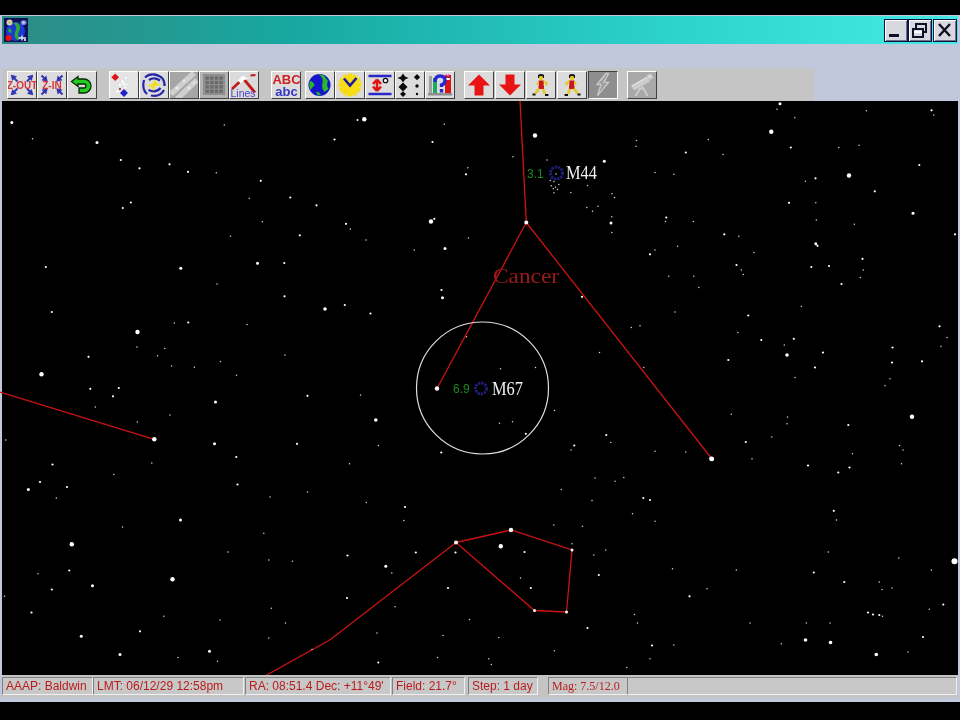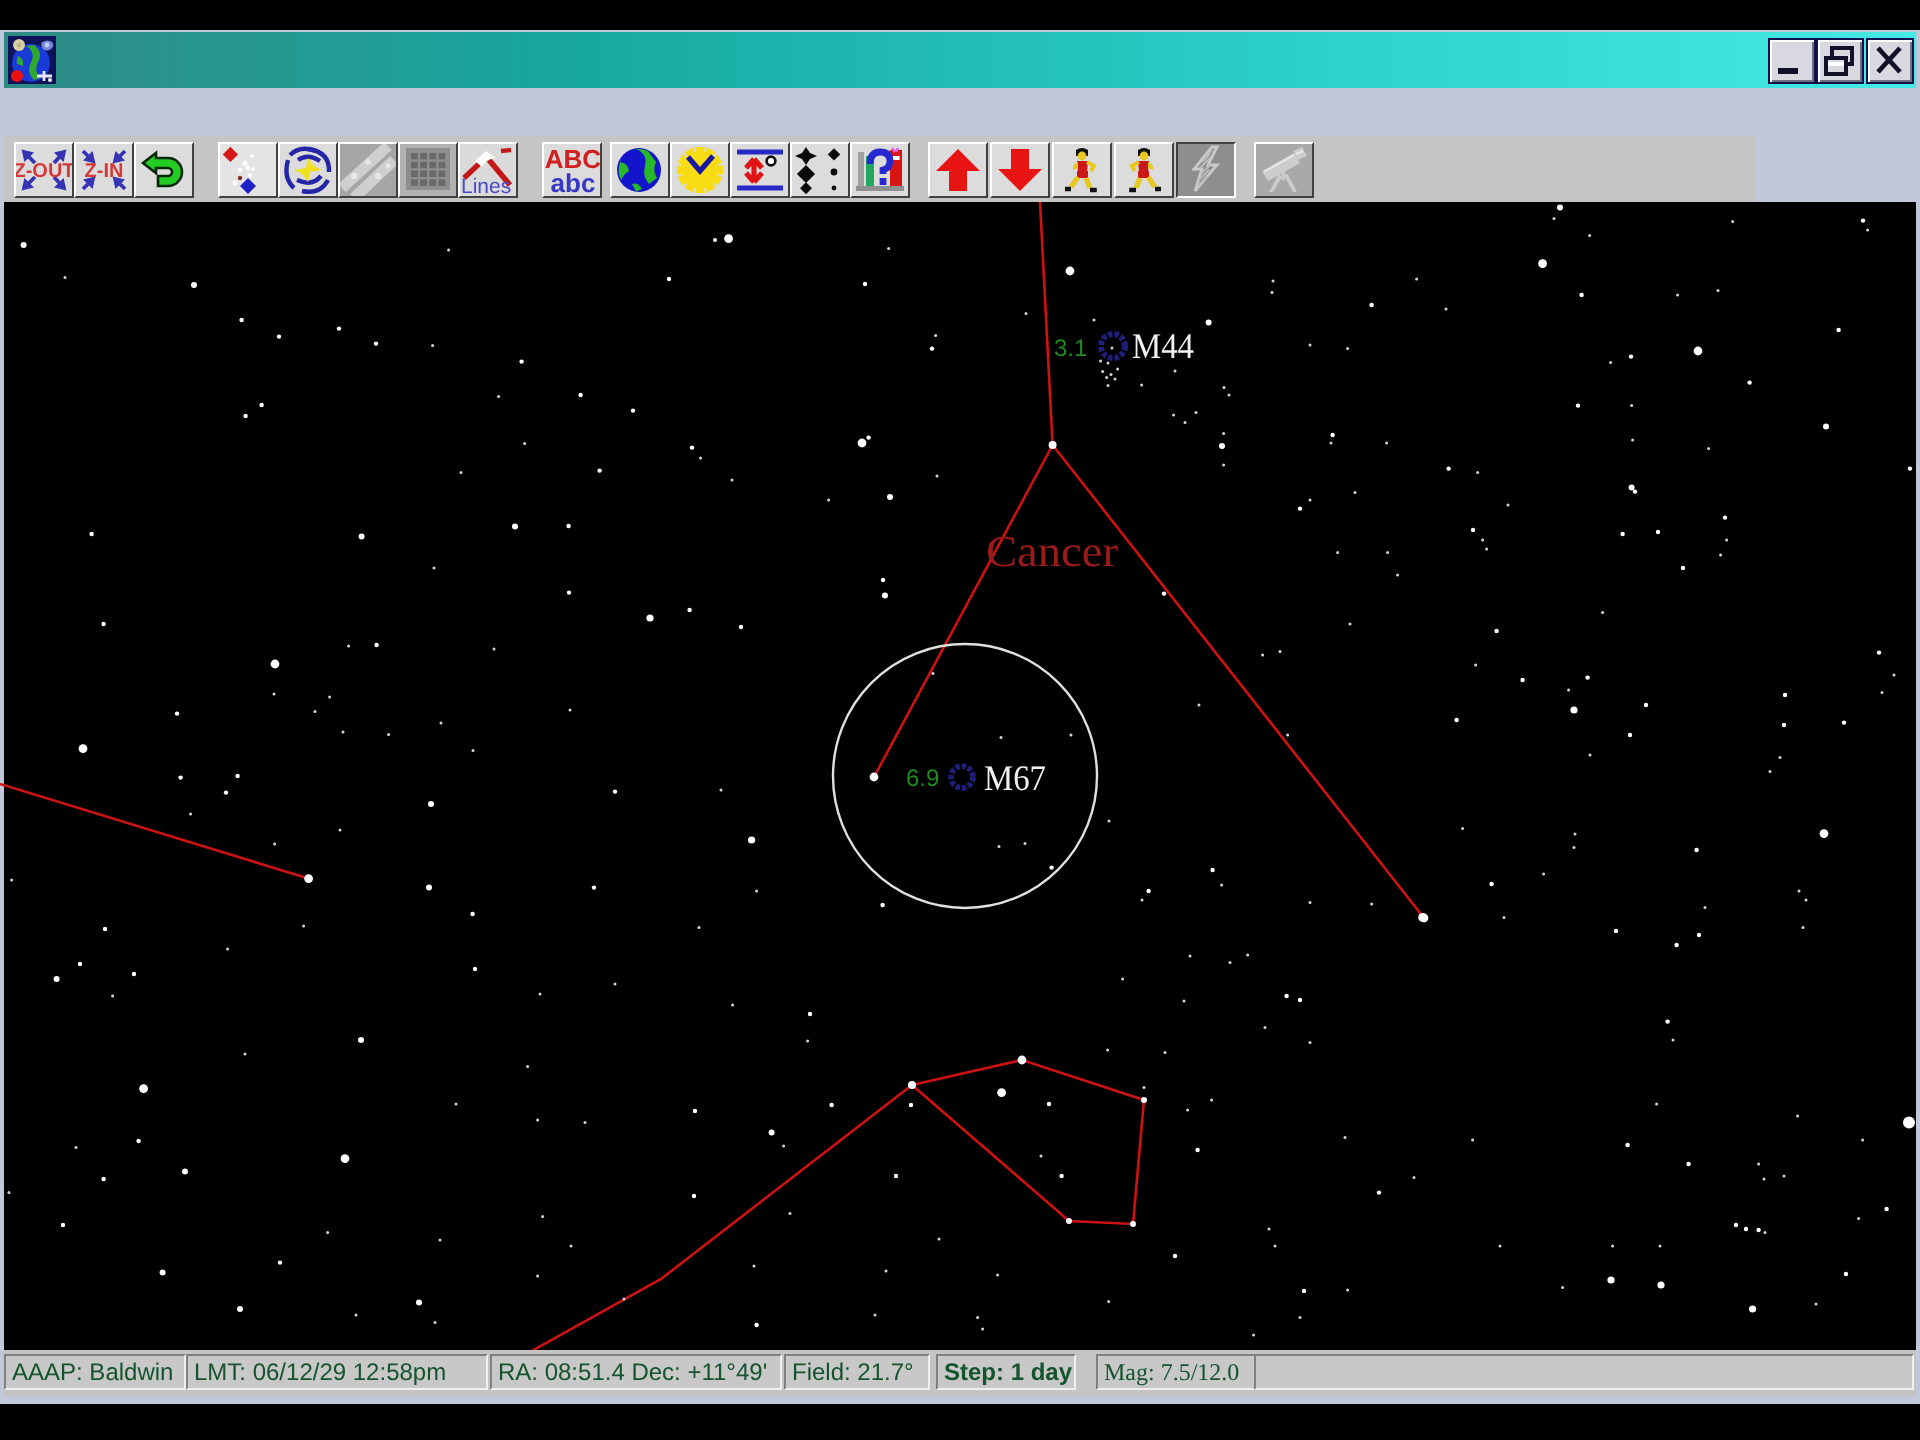--- a/index.html
+++ b/index.html
@@ -8,32 +8,32 @@
 #win{position:absolute;left:0;top:15px;width:960px;height:687px;background:#C2C8DC;}
 #titlebar{position:absolute;left:2px;top:1px;width:956px;height:28px;
   background:linear-gradient(90deg,#2F8A84 0%,#17A8A0 30%,#2CD2CC 70%,#45EAE5 100%);}
 #titleicon{position:absolute;left:2px;top:2px;width:24px;height:24px;}
 #titletext{position:absolute;left:33px;top:2px;font-size:20px;font-weight:bold;font-style:italic;
   color:#EAFFF8;white-space:nowrap;letter-spacing:0px;}
 .tbtn{position:absolute;top:3px;width:22px;height:21px;background:#D8D8E0;
   border:1px solid #10104a;box-shadow:inset 1px 1px 0 #fff, inset -1px -1px 0 #707080;}
 #menubar{position:absolute;left:2px;top:29px;width:956px;height:24px;background:#C2C8DC;}
 .mi{position:absolute;top:5px;font-size:13.5px;color:#000;}
-#toolbar{position:absolute;left:2px;top:53px;width:876px;height:33px;background:#C5C5C5;}
+#toolbar{position:absolute;left:2px;top:53px;width:812px;height:33px;background:#C5C5C5;}
 .btn{position:absolute;top:3px;width:28px;height:26px;background:#DCDCDC;
   border-top:1px solid #fff;border-left:1px solid #fff;
   border-right:1px solid #404040;border-bottom:1px solid #404040;}
 .btn svg{position:absolute;left:0;top:0;}
 #chart{position:absolute;left:2px;top:86px;width:956px;height:574px;background:#000;}
 #chart svg{position:absolute;left:-2px;top:0;}
 #statusbar{position:absolute;left:2px;top:660px;width:956px;height:23px;background:#C4C4C4;}
 .sp{position:absolute;top:2px;height:15px;background:#C8C8C8;
   border-top:1px solid #808080;border-left:1px solid #808080;
   border-bottom:1px solid #F0F0F0;border-right:1px solid #F0F0F0;
-  font-size:12px;color:#14532d;padding-top:1px;padding-left:3px;white-space:nowrap;overflow:hidden;}
+  font-size:12px;color:#b91c1c;padding-top:1px;padding-left:3px;white-space:nowrap;overflow:hidden;}
 </style>
 </head>
 <body>
 <div id="root">
  <div id="win">
   <div id="titlebar">
     <svg id="titleicon" width="24" height="24">
           <rect width="24" height="24" fill="#0E1258"></rect>
           <circle cx="11.5" cy="13.5" r="9.5" fill="#1A3AD8"></circle>
           <path d="M9 5 Q14 8 11.5 13 Q9 18 13 22 L16 21 Q12.5 17 15.5 12 Q17.5 8 13 4.5 Z" fill="#2FA82F"></path>
@@ -639,18 +639,18 @@
 <text x="492" y="395" font-family="Liberation Serif, serif" font-size="18px" fill="#F0F0F0" textLength="31" lengthAdjust="spacingAndGlyphs">M67</text>
 <text x="527" y="178" font-size="12px" fill="#1E8B1E">3.1</text>
 <text x="453" y="393" font-size="12px" fill="#1E8B1E">6.9</text>
 </svg>
   </div>
   <div id="statusbar">
     <div class="sp" style="left:0px;width:86px;">AAAP: Baldwin</div>
     <div class="sp" style="left:91px;width:146px;">LMT: 06/12/29 12:58pm</div>
     <div class="sp" style="left:243px;width:141px;">RA: 08:51.4 Dec: +11°49'</div>
     <div class="sp" style="left:390px;width:68px;">Field: 21.7°</div>
-    <div class="sp" style="left:466px;width:65px;font-weight:bold;">Step: 1 day</div>
+    <div class="sp" style="left:466px;width:65px;">Step: 1 day</div>
     <div class="sp" style="left:546px;width:81px;font-family:Liberation Serif, serif;">Mag: 7.5/12.0</div>
     <div class="sp" style="left:625px;width:325px;"></div>
   </div>
  </div>
 </div>
 
 </body></html>

